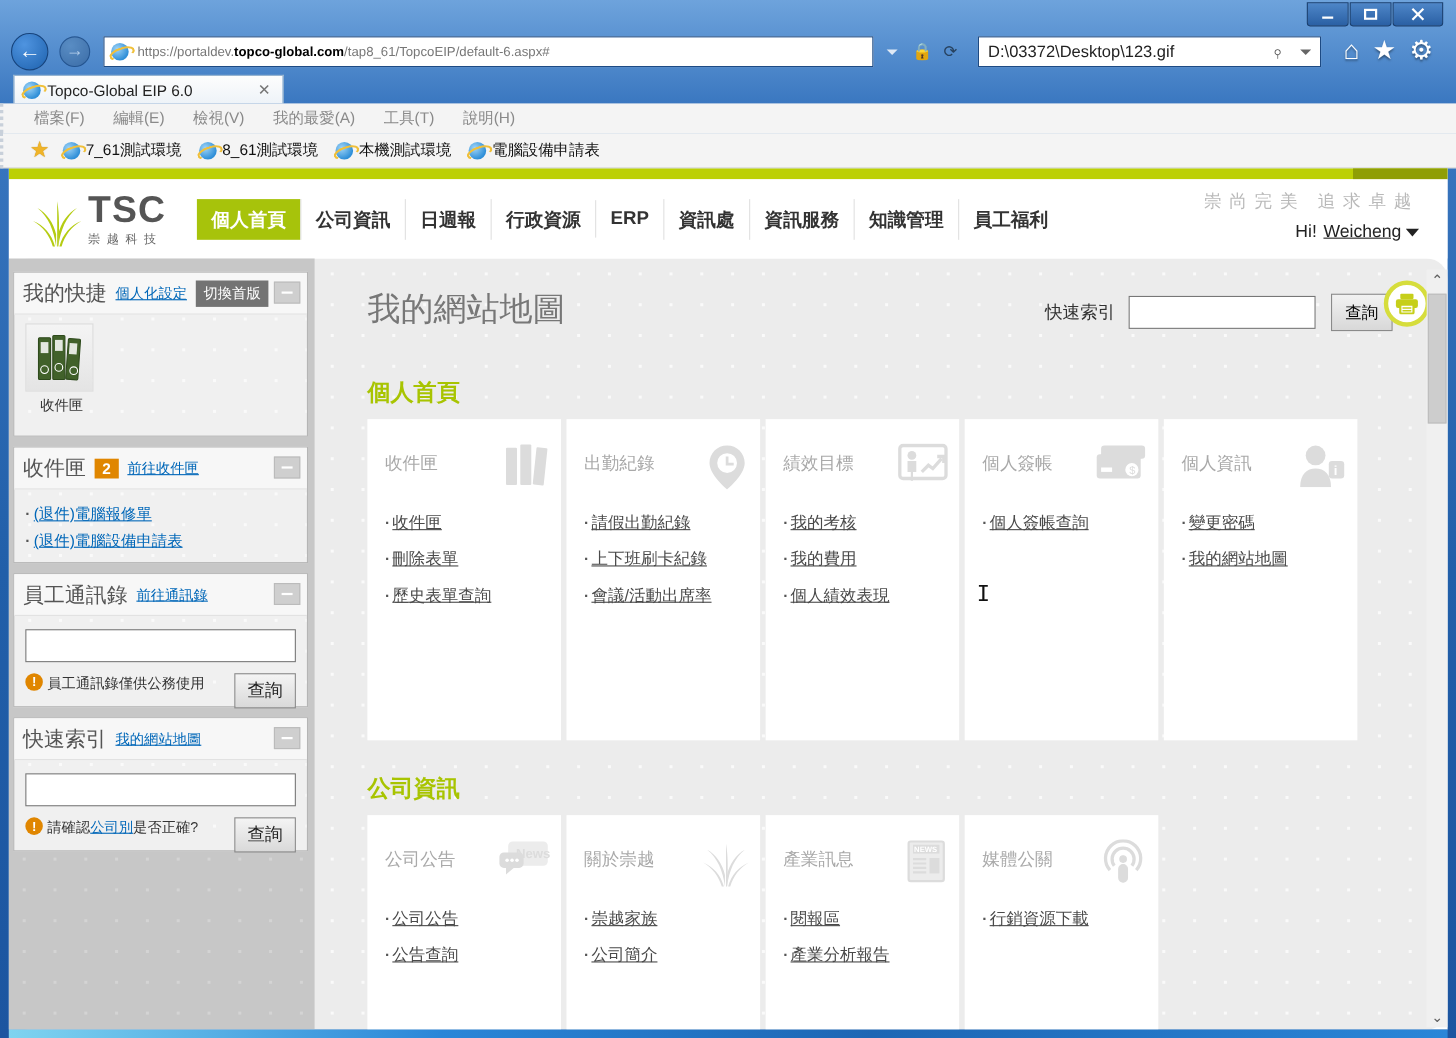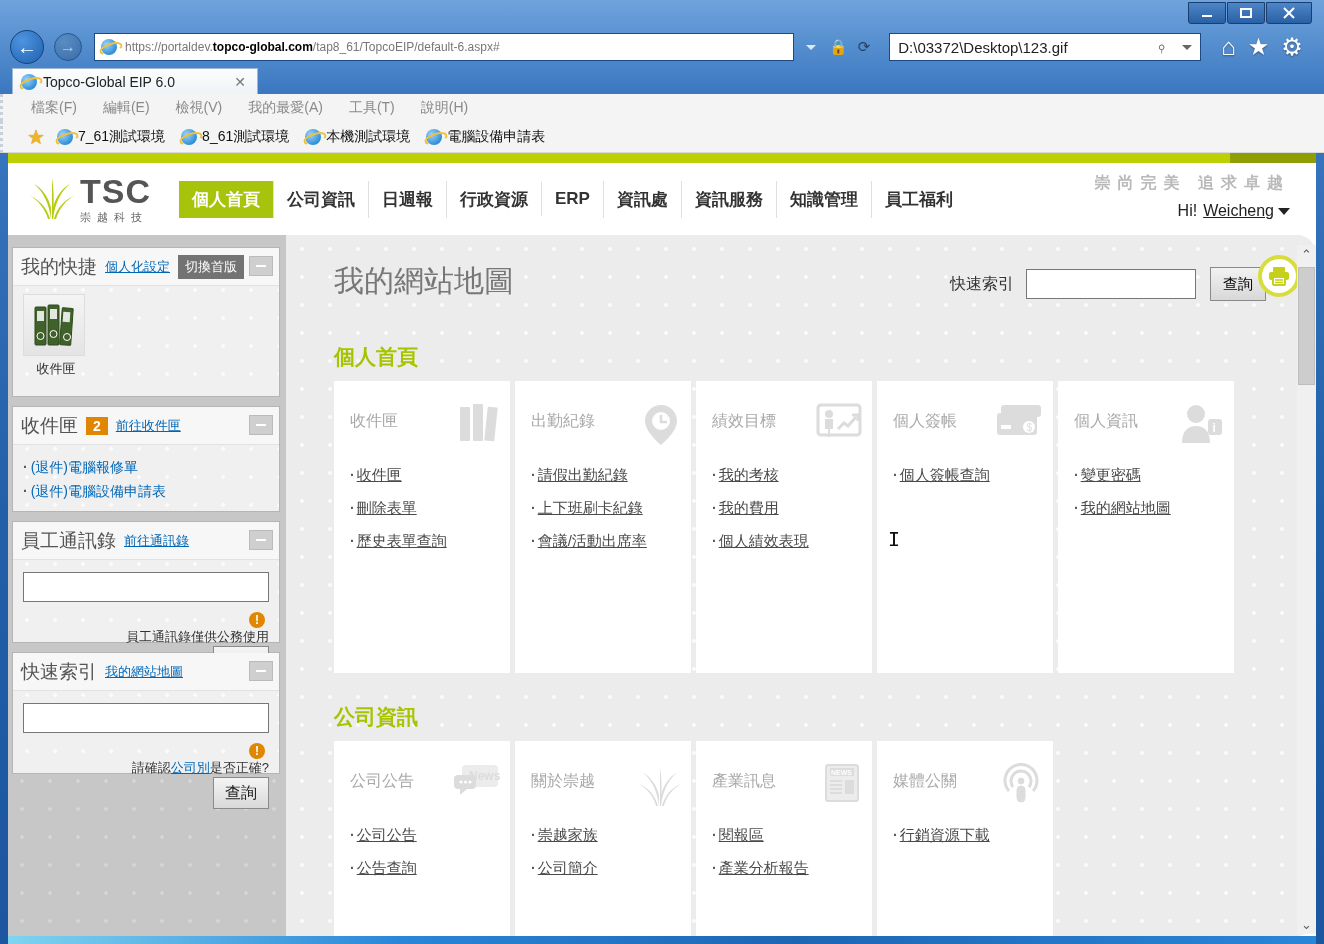--- a/index.html
+++ b/index.html
@@ -62,31 +62,31 @@
   .fav-link { display:flex; align-items:center; margin-right:16px; }
   .fav-link .ie-icon { margin-right:5px; }
   .fav-label { font-size:14px; color:#111; }
 
   
   .page { position:absolute; top:153px; left:8px; width:1308px; height:783px; background:#fff; overflow:hidden; }
   .accent-bar { height:10px; background:#bcd004; position:relative; }
   .accent-bar .accent-end { position:absolute; right:0; top:0; width:86px; height:10px; background:#8f9e05; }
 
   .site-header { height:72px; background:#fff; position:relative; display:flex; align-items:center; }
-  .logo-wrap { display:flex; align-items:flex-start; margin-left:22px; }
+  .logo-wrap { display:flex; align-items:flex-end; margin-left:22px; }
   .logo-leaf { width:44px; height:46px; }
   .logo-text-wrap { margin-left:6px; }
   .logo-text { font-size:34px; font-weight:bold; color:#555; letter-spacing:1px; line-height:1; }
   .logo-sub { font-size:11px; color:#666; letter-spacing:6px; margin-top:2px; }
   .main-nav { display:flex; align-items:center; margin-left:28px; }
   .nav-item { font-size:17px; font-weight:bold; color:#333; padding:7px 13px; border-left:1px solid #e0e0e0; white-space:nowrap; }
   .nav-item:first-child { border-left:none; }
   .nav-item.active { background:#a7c30b; color:#fff; border-left:none; }
   .header-right { position:absolute; right:26px; top:10px; text-align:right; }
-  .slogan { color:#b9b9b9; font-size:16px; letter-spacing:7px;font-weight:bold; }
+  .slogan { color:#b9b9b9; font-size:16px; letter-spacing:7px; }
   .greeting { margin-top:8px; font-size:16px; color:#222; display:flex; align-items:center; justify-content:flex-end; }
   .username { text-decoration:underline; margin-left:6px; color:#222; }
   .user-caret { width:0; height:0; border-left:6px solid transparent; border-right:6px solid transparent; border-top:7px solid #222; margin-left:4px; }
 
   .content { position:absolute; top:82px; bottom:0; left:0; right:0; background:#ececec;
     background-image:radial-gradient(circle,#fafafa 1.6px,transparent 1.7px); background-size:28px 28px;border-radius:19px; }
 
   
   .sidebar { position:absolute; left:0; top:0; bottom:0; width:278px; background:#c7c7c7;
     background-image:radial-gradient(circle,#d4d4d4 1.6px,transparent 1.7px); background-size:28px 28px; padding:12px 6px 0 4px; }
@@ -100,24 +100,24 @@
   .collapse-btn span { display:block; width:10px; height:2px; background:#fff; }
   .switch-btn { background:#737373; color:#fff; font-size:13px; padding:3px 7px; margin-left:8px; }
   .panel-body { padding:8px 10px 12px 10px; }
   .shortcut { width:66px; text-align:center; }
   .shortcut-icon { width:62px; height:62px; background:linear-gradient(180deg,#f4f4f4,#e4e4e4); border:1px solid #ddd;
     display:flex; align-items:center; justify-content:center; }
   .shortcut-label { font-size:13px; color:#333; margin-top:4px; }
   .badge { background:#e08600; color:#fff; font-size:14px; font-weight:bold; padding:1px 7px; margin-left:8px; }
   .panel-list { list-style:none; }
   .panel-list li { margin:6px 0; }
-  .panel-list a { font-size:14px; color:#0067b8; }
+  .panel-list a { font-size:14px; color:#0067b8; text-decoration:underline; }
   .panel-list li::before { content:"·"; color:#555; font-weight:bold; margin-right:3px; }
   .panel-input { width:100%; height:30px; border:1px solid #777; background:#fff; margin:4px 0 10px 0; font-size:14px; padding:0 5px; }
-  .panel-foot { display:flex; align-items:flex-end;flex-direction:column; }
+  .panel-foot { display:flex; align-items:flex-start; }
   .warn-icon { width:16px; height:16px; border-radius:50%; background:#e08600; color:#fff; font-weight:bold; font-size:12px;
     display:inline-flex; align-items:center; justify-content:center; flex:0 0 16px; margin-right:4px; }
   .warn-icon::before { content:"!"; }
   .warn-text { font-size:13px; color:#333; flex:1; }
   .warn-text a { color:#0067b8; text-decoration:underline; }
   .query-btn { width:56px; height:32px; background:linear-gradient(180deg,#f4f4f4,#d9d9d9); border:1px solid #8a8a8a;
     font-size:16px; color:#222; font-family:inherit; }
 
   
   .main { position:absolute; left:288px; top:0; right:20px; bottom:0; padding:26px 0 0 38px; }

